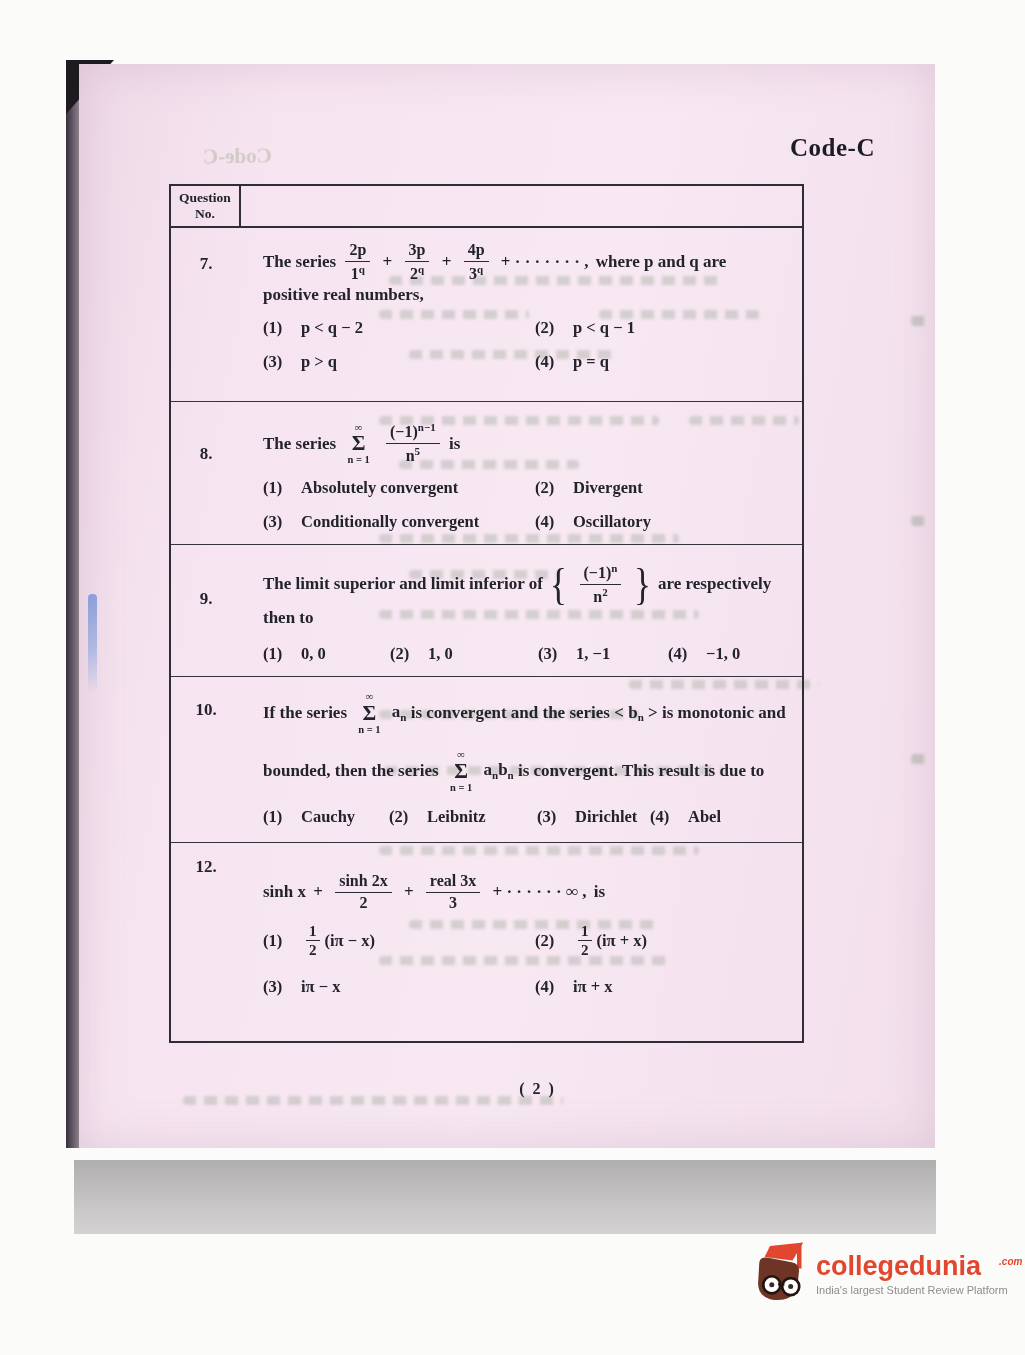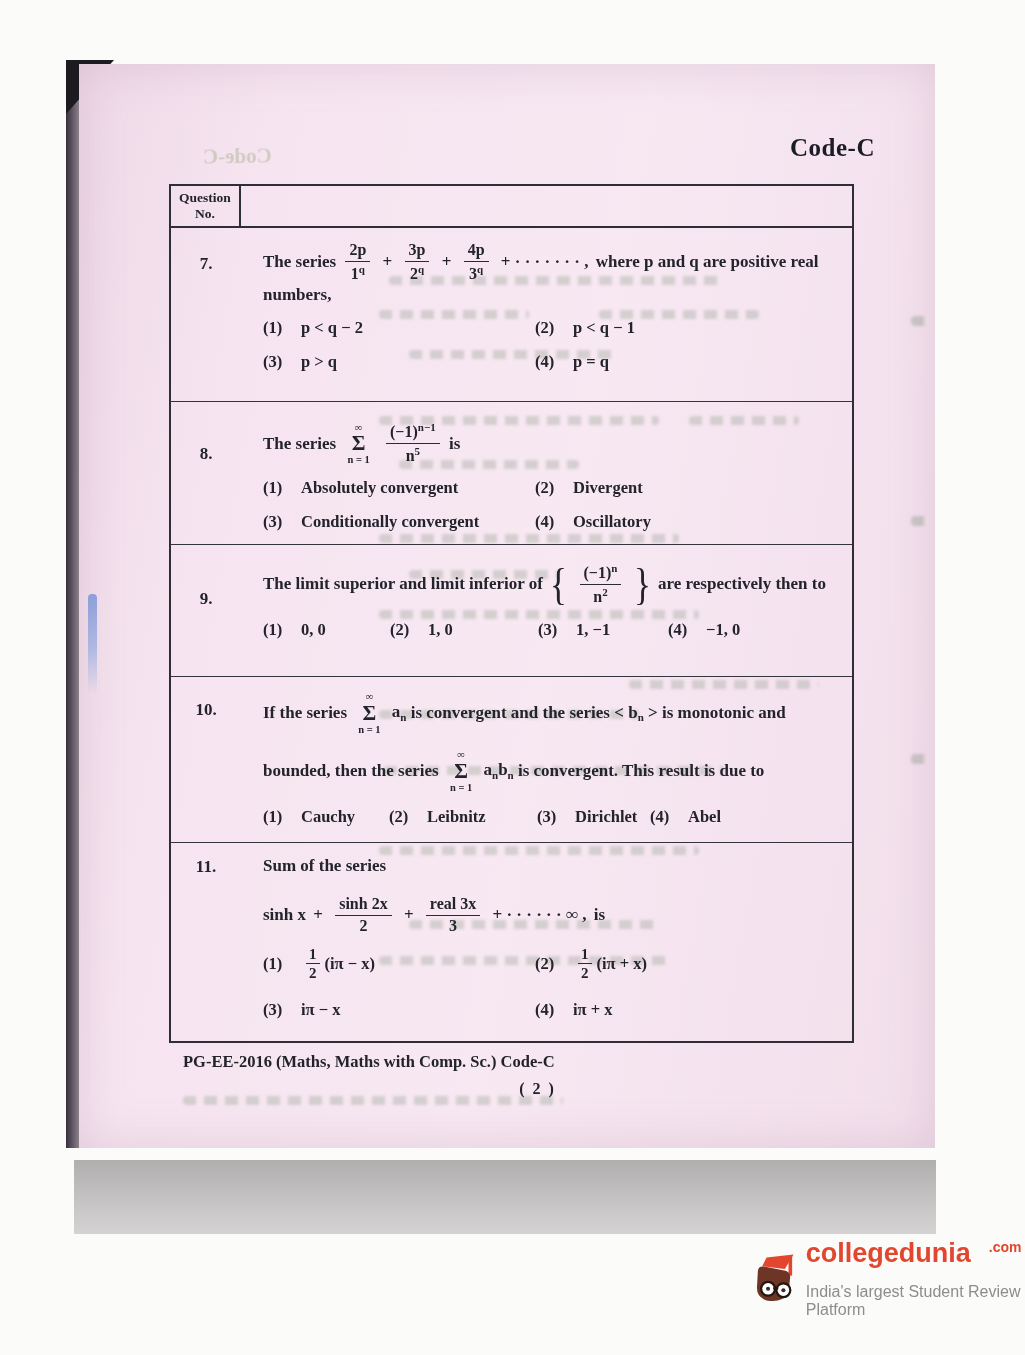--- a/index.html
+++ b/index.html
@@ -24,21 +24,21 @@
   .blob  { height:10px; opacity:.4; }
   .blue-mark { position:absolute; left:9px; top:530px; width:9px; height:100px; border-radius:4px;
            background:linear-gradient(180deg,#3f6fd0 0%, #7fa0df 55%, rgba(127,160,223,0) 100%);
            opacity:.55; filter:blur(.7px); }
 
   .code { position:absolute; top:70px; right:60px; font-size:25px; font-weight:700; color:#1c1c26; letter-spacing:.5px; }
   .code-ghost { position:absolute; top:80px; left:124px; font-size:21px; font-weight:700; color:#99a37f;
                 opacity:.38; transform:scaleX(-1) rotate(1deg); filter:blur(.6px); }
 
   
-  .qtable { position:absolute; left:90px; top:120px; width:685px; border:2.2px solid #2e2e38; }
+  .qtable { position:absolute; left:90px; top:120px; width:635px; border:2.2px solid #2e2e38; }
   .thead { display:flex; border-bottom:2px solid #2e2e38; }
   .th-no { width:70px; border-right:2px solid #2e2e38; text-align:center; font-size:13.5px;
            font-weight:700; padding:4px 2px 3px; line-height:1.22; }
   .th-q  { flex:1; text-align:center; font-size:18px; font-weight:700; padding:9px 0; letter-spacing:.6px; }
 
   .qrow { position:relative; border-bottom:1.8px solid #34343e; padding:14px 16px 12px 92px; font-weight:600; }
   .qrow:last-child { border-bottom:none; }
   .qno { position:absolute; left:0; width:70px; text-align:center; font-weight:700; font-size:17px; }
   .row7 { min-height:174px; } .row7 .qno { top:26px; }
   .row8 { min-height:140px; padding-top:20px; } .row8 .qno { top:42px; }
@@ -76,22 +76,22 @@
   .opt .frac .den { font-size:15px; }
 
   .footer { position:absolute; left:104px; top:988px; font-weight:700; font-size:16.5px; }
   .pageno { position:absolute; left:90px; top:1016px; width:737px; text-align:center;
             font-weight:700; font-size:16px; letter-spacing:2px; }
 
   
   .logo { position:absolute; left:752px; top:1240px; display:flex; align-items:center; gap:10px;
           font-family:"Liberation Sans", sans-serif; }
   .brand { font-size:27px; font-weight:700; color:#e2462e; line-height:1; }
-  .dotcom { font-size:14px; font-weight:700; color:#e2462e; vertical-align:10px; margin-left:18px; }
-  .tagline { font-size:16px; color:#8d8d8d; margin-top:16px; }
+  .dotcom { font-size:10px; font-weight:700; color:#e2462e; vertical-align:10px; margin-left:18px;font-style:italic; }
+  .tagline { font-size:11px; color:#8d8d8d; margin-top:4px; }
 </style>
 </head>
 <body>
 
 <div class="canvas">
   <div class="edge-left"></div>
   <div class="corner-artifact"></div>
 
   <div class="paper">
 
@@ -273,22 +273,21 @@
               <span>Dirichlet</span>
             </div>
           <div class="opt">
               <span class="ol">(4)</span>
               <span>Abel</span>
             </div>
         </div>
       </div>
 
       <div class="qrow row11">
-        <div class="qno">11.</div>
-        <div class="line">Sum of the series</div>
+        <div class="qno">12.</div>
         <div class="line mathline" style="margin-top:18px">
           <span>sinh x</span>
           <span class="op">+</span>
           <span class="frac">
             <span class="num">sinh 2x</span>
             <span class="den">2</span>
           </span>
           <span class="op">+</span>
           <span class="frac">
             <span class="num">real 3x</span>
@@ -319,21 +318,20 @@
               <span>iπ − x</span>
             </div>
           <div class="opt">
               <span class="ol">(4)</span>
               <span>iπ + x</span>
             </div>
         </div>
       </div>
     </div>
 
-    <div class="footer">PG-EE-2016 (Maths, Maths with Comp. Sc.) Code-C</div>
     <div class="pageno">( 2 )</div>
   </div>
 
   <div class="gray-strip"></div>
 
   <div class="logo">
     <svg viewBox="0 0 60 74" width="54" height="68">
       <polygon points="20,6 57,2 45,22 14,18" fill="#e2462e"></polygon>
       <rect x="50" y="4" width="5" height="27" fill="#e2462e"></rect>
       <path d="M8 26 Q8 17 18 19 L44 24 Q54 26 52 36 L50 56 Q40 69 20 65 Q5 60 7 44 Z" fill="#6e3526"></path>

